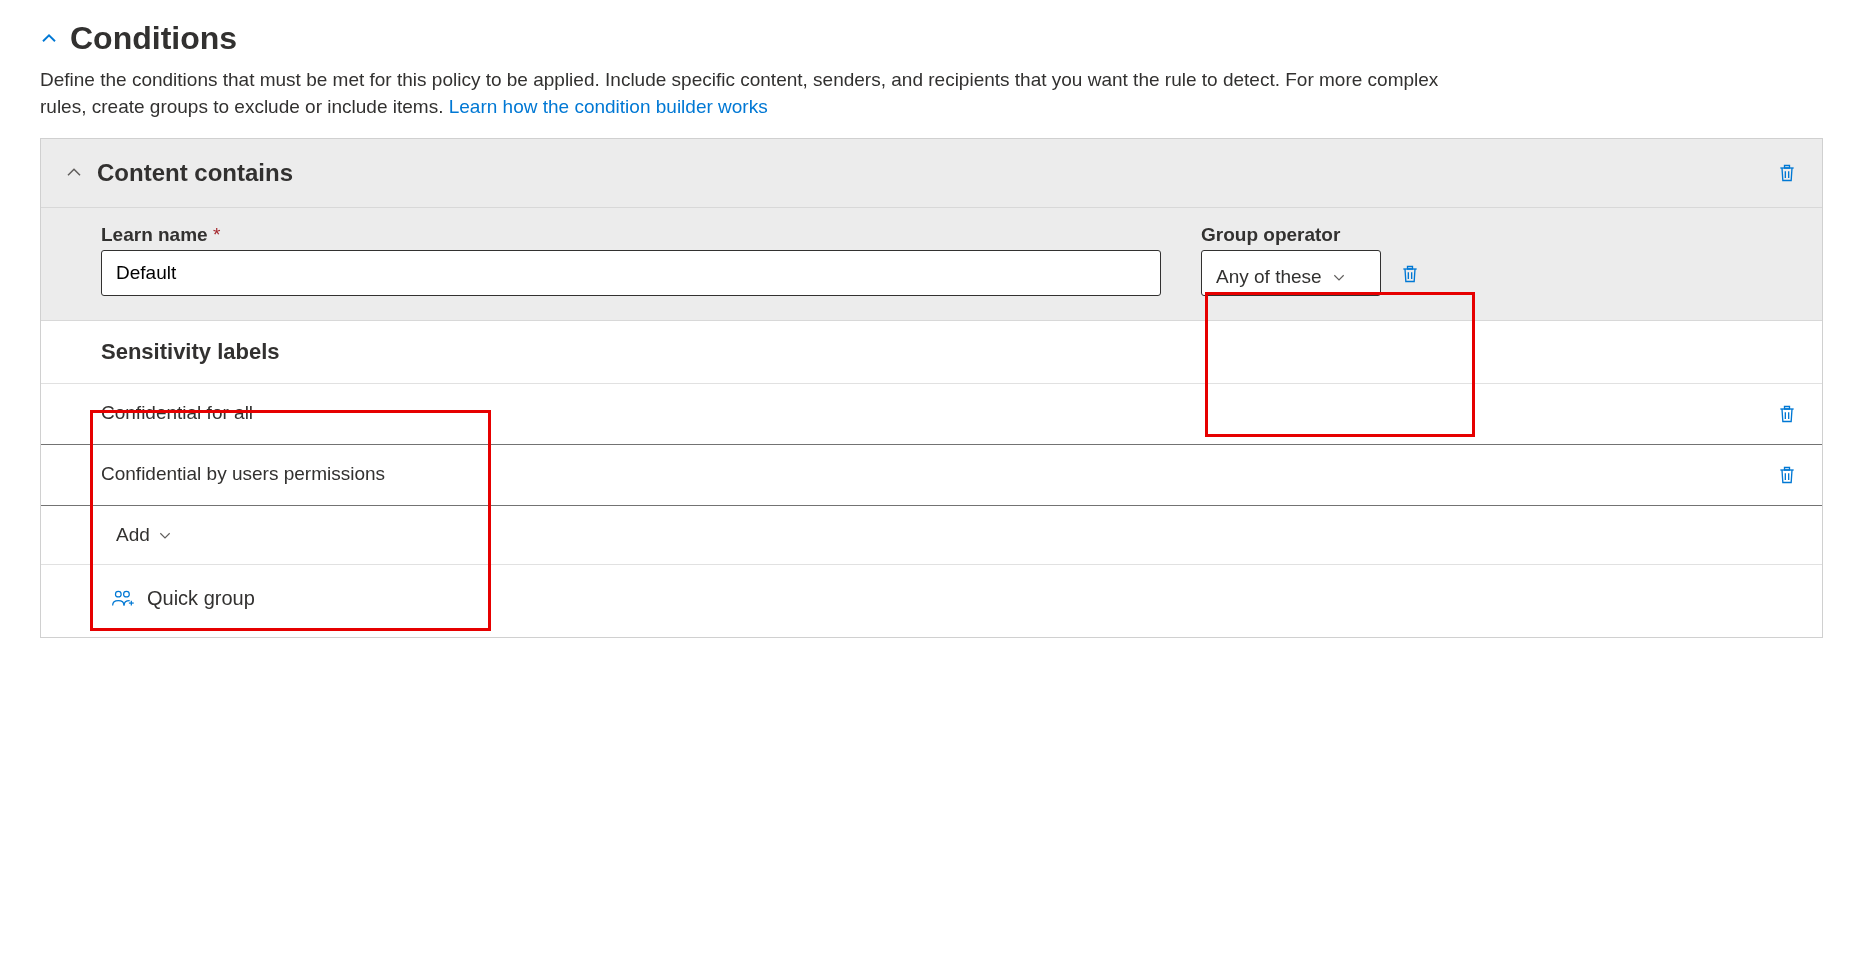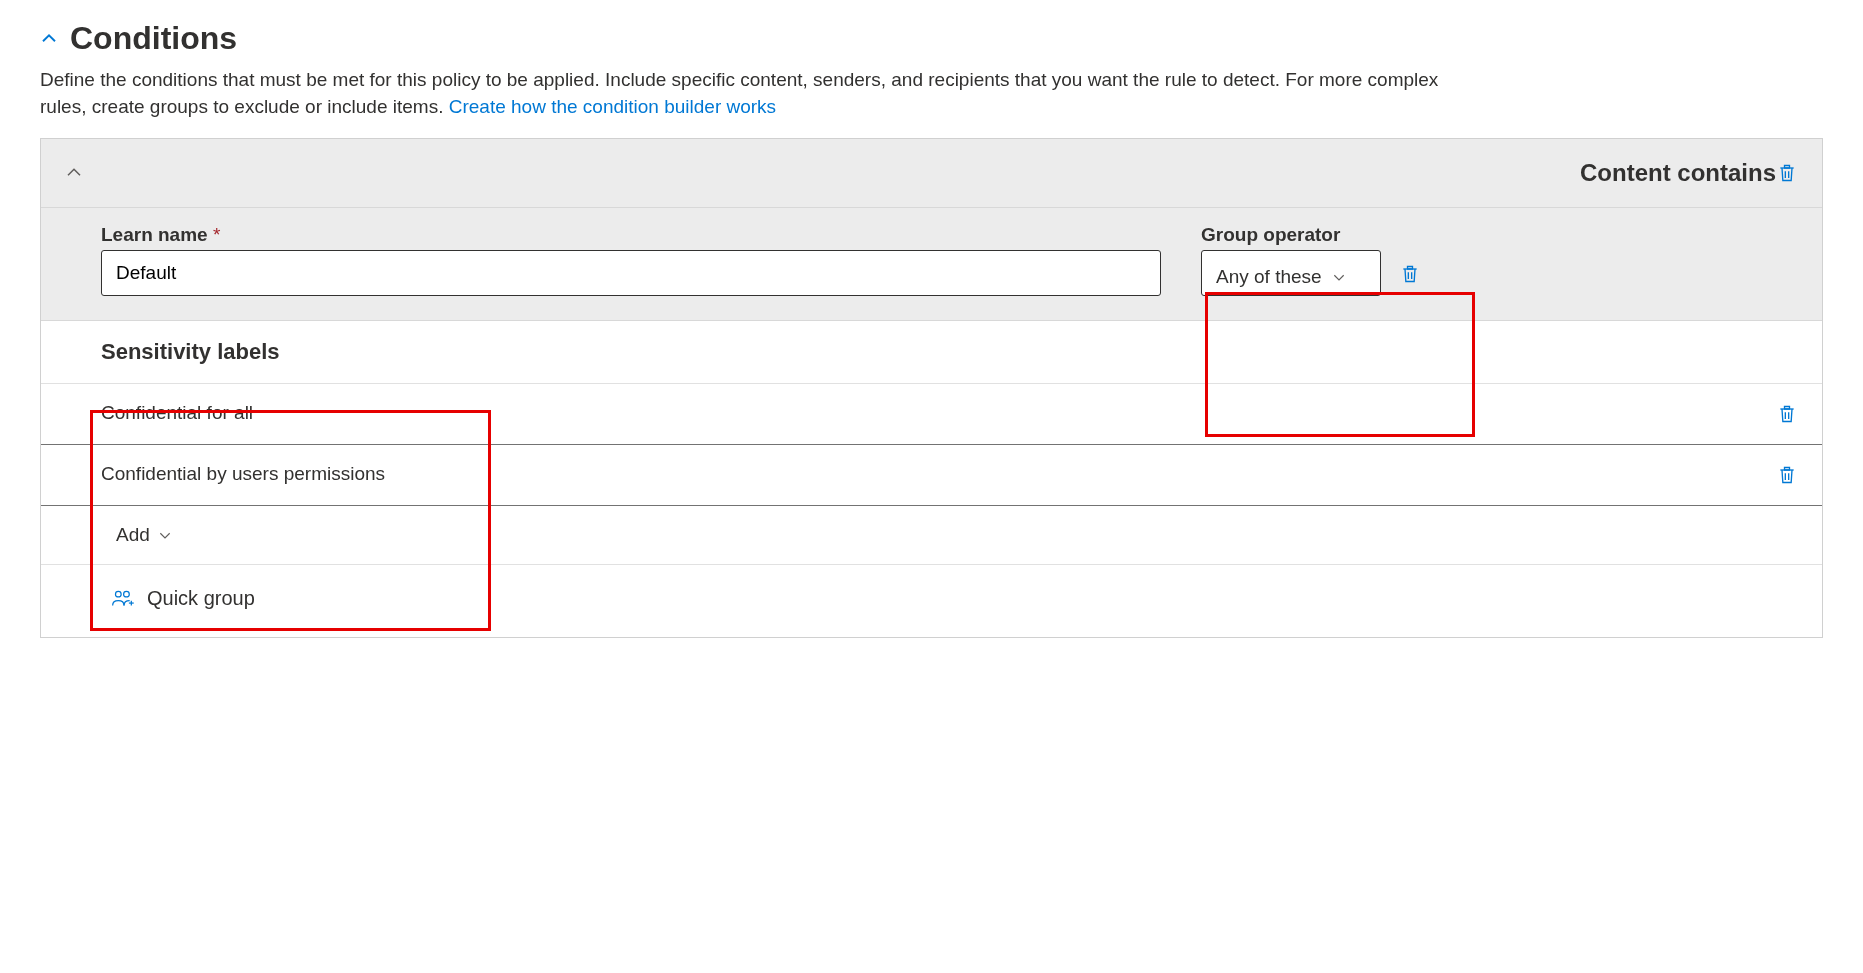--- a/index.html
+++ b/index.html
@@ -68,21 +68,20 @@
     align-items: center;
     padding: 20px 24px;
     background: #ececec;
     border-bottom: 1px solid #d8d8d8;
   }
   .panel-header .title {
     font-weight: 700;
     font-size: 24px;
     color: #323130;
     flex: 1;
-    text-align: right;
   }
   .panel-header .chevron { margin-right: 14px; }
   .trash {
     width: 22px;
     height: 24px;
     display: inline-flex;
     align-items: center;
     justify-content: center;
     cursor: pointer;
   }
@@ -185,21 +184,21 @@
     <span class="chevron">
       <svg viewBox="0 0 24 24" fill="none" stroke="#0078d4" stroke-width="2.5">
           <path d="M4 15 L12 7 L20 15"></path>
         </svg>
     </span>
     <span class="title">Conditions</span>
   </div>
 
   <div class="desc">
     <span>Define the conditions that must be met for this policy to be applied. Include specific content, senders, and recipients that you want the rule to detect. For more complex rules, create groups to exclude or include items. </span>
-    <a href="#">Create how the condition builder works</a>
+    <a href="#">Learn how the condition builder works</a>
   </div>
 
 
   <div class="panel">
 
     <div class="panel-header">
       <span class="chevron">
         <svg viewBox="0 0 24 24" fill="none" stroke="#605e5c" stroke-width="2">
             <path d="M4 15 L12 7 L20 15"></path>
           </svg>

